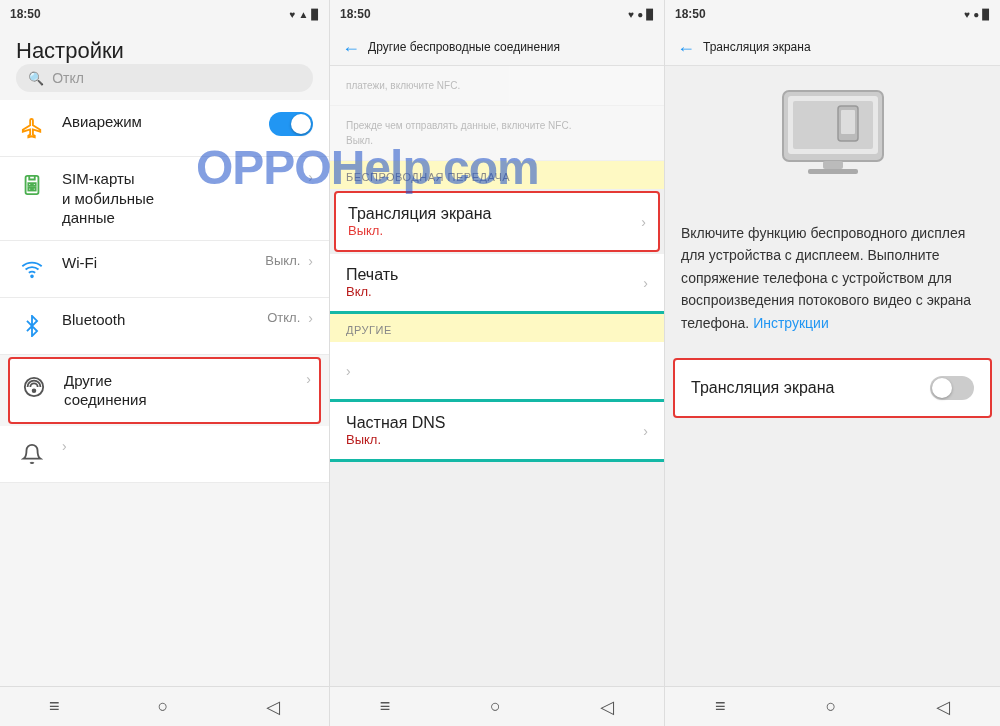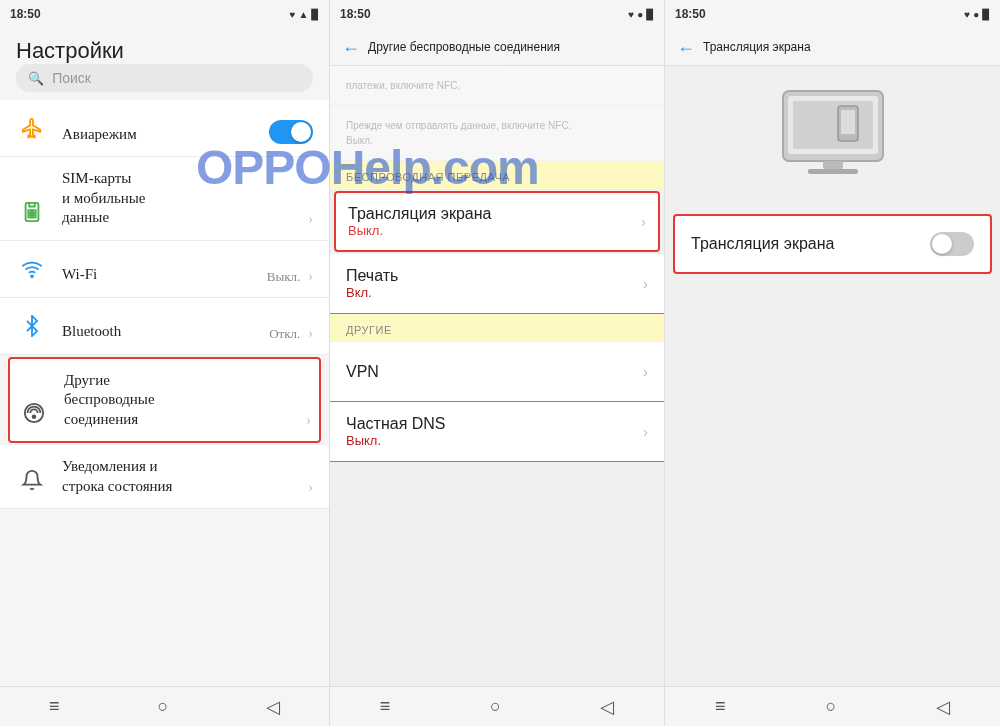--- a/index.html
+++ b/index.html
@@ -66,28 +66,27 @@
       padding: 6px 12px;
       gap: 8px;
     }
     .search-icon-svg { color: #999; font-size: 13px; }
     .search-text { color: #999; font-size: 14px; }
 
     .settings-list { flex: 1; overflow-y: auto; }
 
     .settings-item {
       display: flex;
-      align-items: flex-end;
+      align-items: flex-start;
       padding: 12px 16px;
       border-bottom: 1px solid #ebebeb;
       cursor: pointer;
       background: #fff;
       position: relative;
       min-height: 56px;
-      font-family: Liberation Serif, serif;
     }
 
     .item-icon {
       width: 32px;
       height: 32px;
       display: flex;
       align-items: center;
       justify-content: center;
       margin-right: 14px;
       flex-shrink: 0;
@@ -164,21 +163,21 @@
       letter-spacing: 0.5px;
       text-transform: uppercase;
       background: #fef9c3;
     }
 
     .middle-item {
       display: flex;
       align-items: center;
       padding: 12px 16px;
       background: #fff;
-      border-bottom: 1px solid #14b8a6;
+      border-bottom: 3px solid #14b8a6;
       cursor: pointer;
       min-height: 60px;
     }
     .middle-item-content { flex: 1; }
     .middle-item-label { font-size: 16px; color: #222; }
     .middle-item-sublabel { font-size: 13px; color: #b91c1c; }
 
     .middle-item-highlighted {
       border: 2.5px solid #e53935 !important;
       margin: 2px 4px;
@@ -281,21 +280,21 @@
         <span>♥</span>
         <span>▲</span>
         <span>▉</span>
       </div>
     </div>
 
     <div class="panel-header-left">
       <div class="panel-title">Настройки</div>
       <div class="search-box">
         <span class="search-icon-svg">🔍</span>
-        <span class="search-text">Поиск</span>
+        <span class="search-text">Откл</span>
       </div>
     </div>
 
     <div class="settings-list">
 
       <div class="settings-item">
         <div class="item-icon">
           <svg viewBox="0 0 24 24" fill="none" stroke="#ff9800" stroke-width="2">
             <path d="M21 16v-2l-8-5V3.5c0-.83-.67-1.5-1.5-1.5S10 2.67 10 3.5V9l-8 5v2l8-2.5V19l-2 1.5V22l3.5-1 3.5 1v-1.5L13 19v-5.5l8 2.5z"></path>
           </svg>
@@ -366,38 +365,33 @@
         <div class="item-icon">
           <svg viewBox="0 0 24 24" fill="none" stroke="#555" stroke-width="2">
             <circle cx="12" cy="12" r="10"></circle>
             <path d="M8 12c0-2.21 1.79-4 4-4s4 1.79 4 4"></path>
             <path d="M5 12c0-3.87 3.13-7 7-7s7 3.13 7 7"></path>
             <circle cx="12" cy="16" r="1.5" fill="#555"></circle>
           </svg>
         </div>
         <div class="item-content">
           <div class="item-label">Другие</div>
-          <div class="item-label">беспроводные</div>
           <div class="item-label">соединения</div>
         </div>
         <div class="item-right">
           <span class="chevron">›</span>
         </div>
       </div>
 
       <div class="settings-item">
         <div class="item-icon">
           <svg viewBox="0 0 24 24" fill="none" stroke="#555" stroke-width="2">
             <path d="M18 8A6 6 0 0 0 6 8c0 7-3 9-3 9h18s-3-2-3-9"></path>
             <path d="M13.73 21a2 2 0 0 1-3.46 0"></path>
           </svg>
-        </div>
-        <div class="item-content">
-          <div class="item-label">Уведомления и</div>
-          <div class="item-label">строка состояния</div>
         </div>
         <div class="item-right">
           <span class="chevron">›</span>
         </div>
       </div>
 
     </div>
 
     <div class="nav-bar">
       <span class="nav-btn">≡</span>
@@ -445,23 +439,20 @@
         <div class="middle-item-content">
           <div class="middle-item-label">Печать</div>
           <div class="middle-item-sublabel">Вкл.</div>
         </div>
         <span class="chevron">›</span>
       </div>
 
       <div class="section-header">ДРУГИЕ</div>
 
       <div class="middle-item">
-        <div class="middle-item-content">
-          <div class="middle-item-label">VPN</div>
-        </div>
         <span class="chevron">›</span>
       </div>
 
       <div class="middle-item">
         <div class="middle-item-content">
           <div class="middle-item-label">Частная DNS</div>
           <div class="middle-item-sublabel">Выкл.</div>
         </div>
         <span class="chevron">›</span>
       </div>
@@ -502,20 +493,24 @@
           <rect x="30" y="15" width="80" height="48" rx="2" fill="#d0d0d0"></rect>
 
           <rect x="75" y="20" width="20" height="35" rx="3" fill="#bbb" stroke="#999" stroke-width="1.5"></rect>
           <rect x="78" y="24" width="14" height="24" rx="1" fill="#ddd"></rect>
 
           <rect x="60" y="75" width="20" height="8" rx="2" fill="#bbb"></rect>
           <rect x="45" y="83" width="50" height="5" rx="2" fill="#aaa"></rect>
         </svg>
       </div>
 
+      <div class="description-area">
+        <span>Включите функцию беспроводного дисплея для устройства с дисплеем. Выполните сопряжение телефона с устройством для воспроизведения потокового видео с экрана телефона.</span>
+        <span class="description-link">Инструкции</span>
+      </div>
 
       <div class="bottom-item-highlighted">
         <span class="bottom-item-label">Трансляция экрана</span>
         <div class="toggle-off"></div>
       </div>
 
     </div>
 
     <div class="nav-bar">
       <span class="nav-btn">≡</span>

